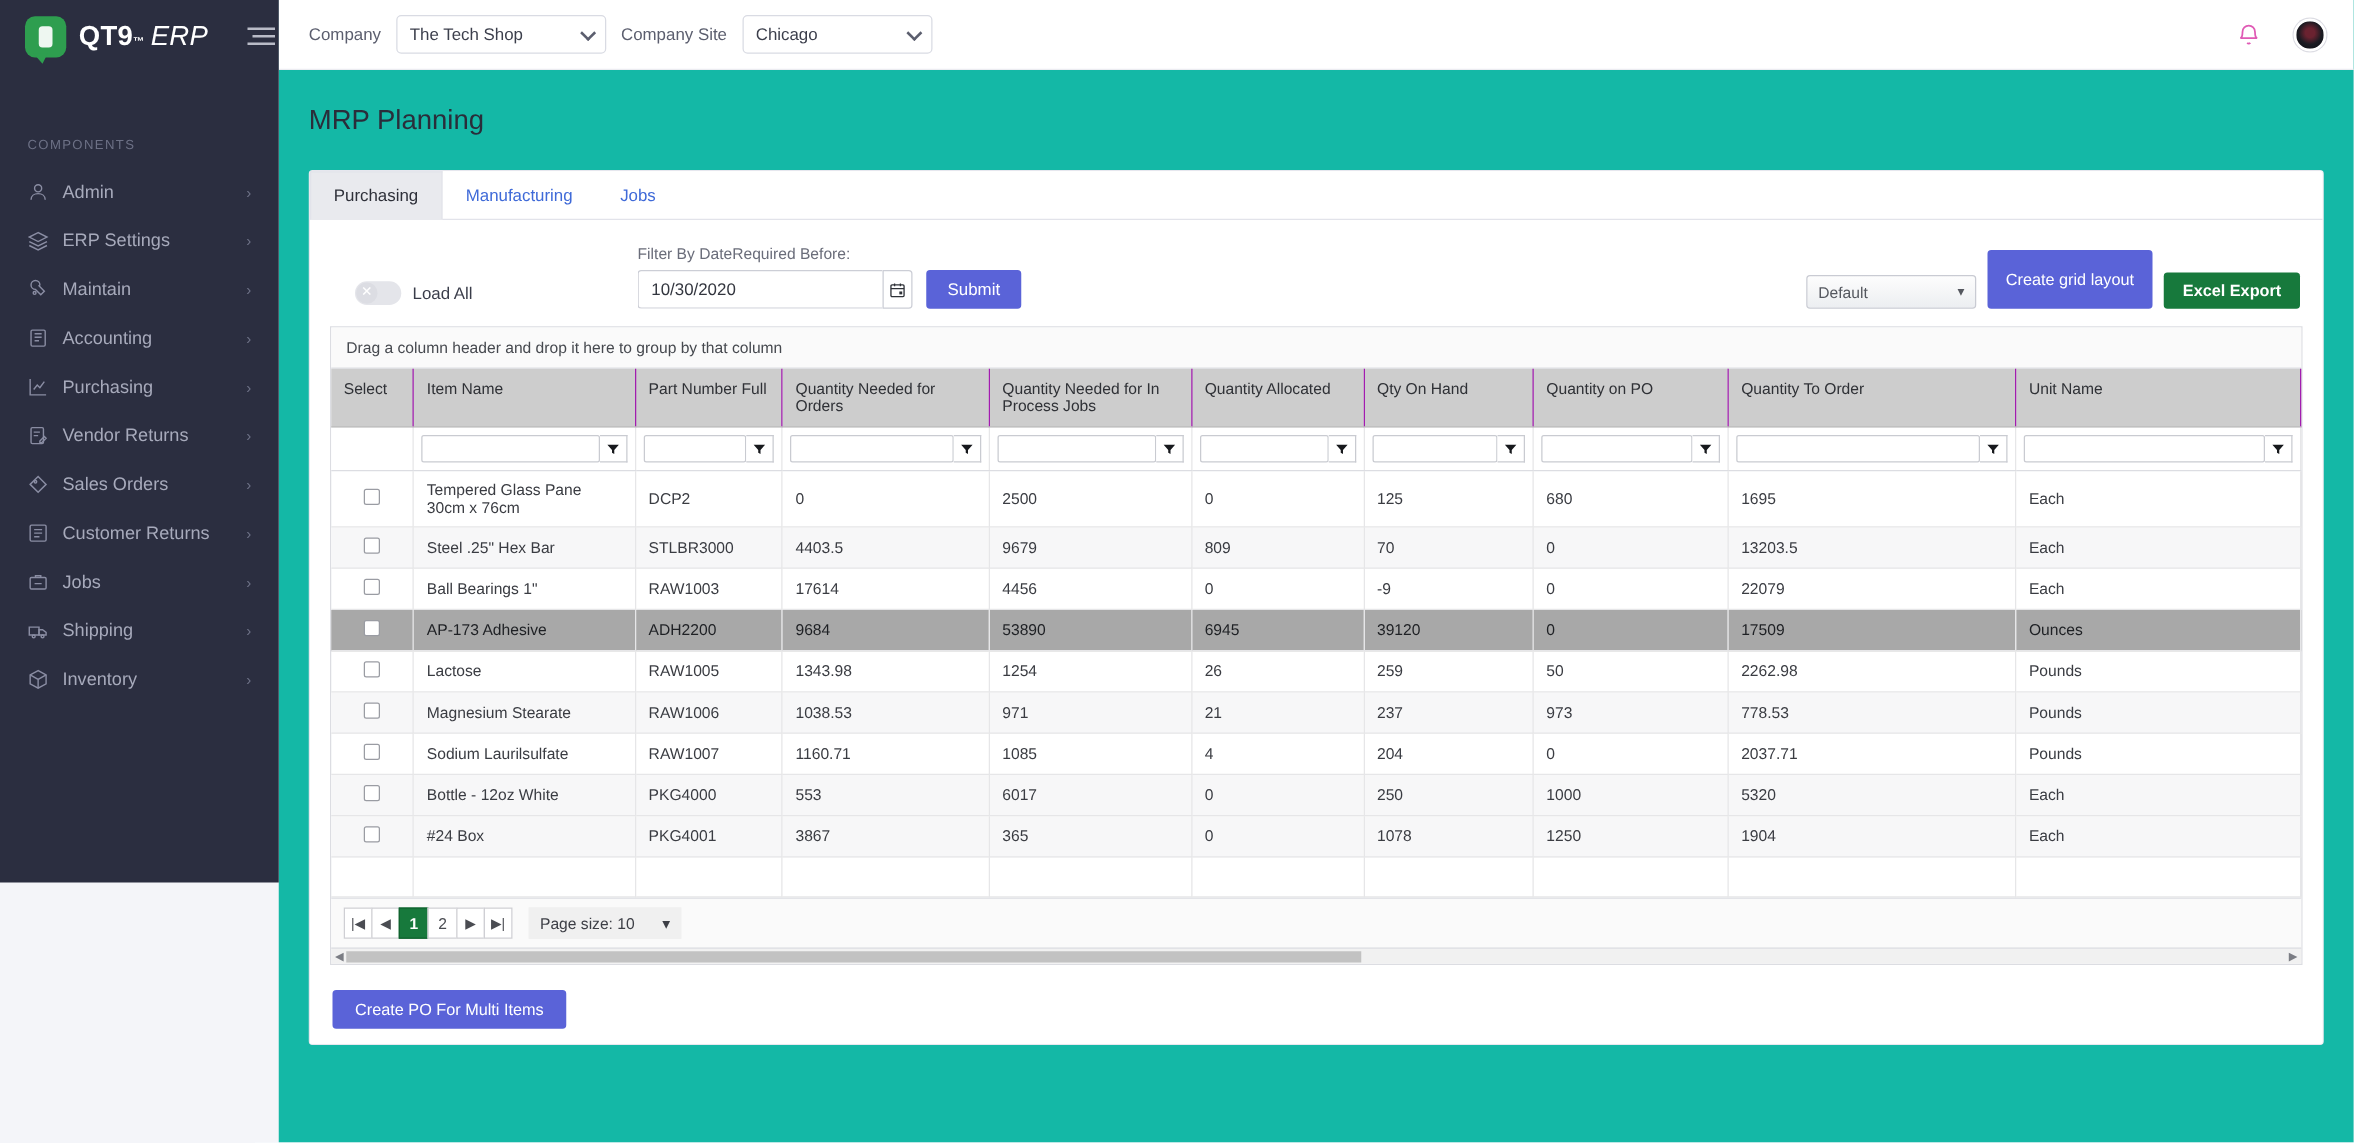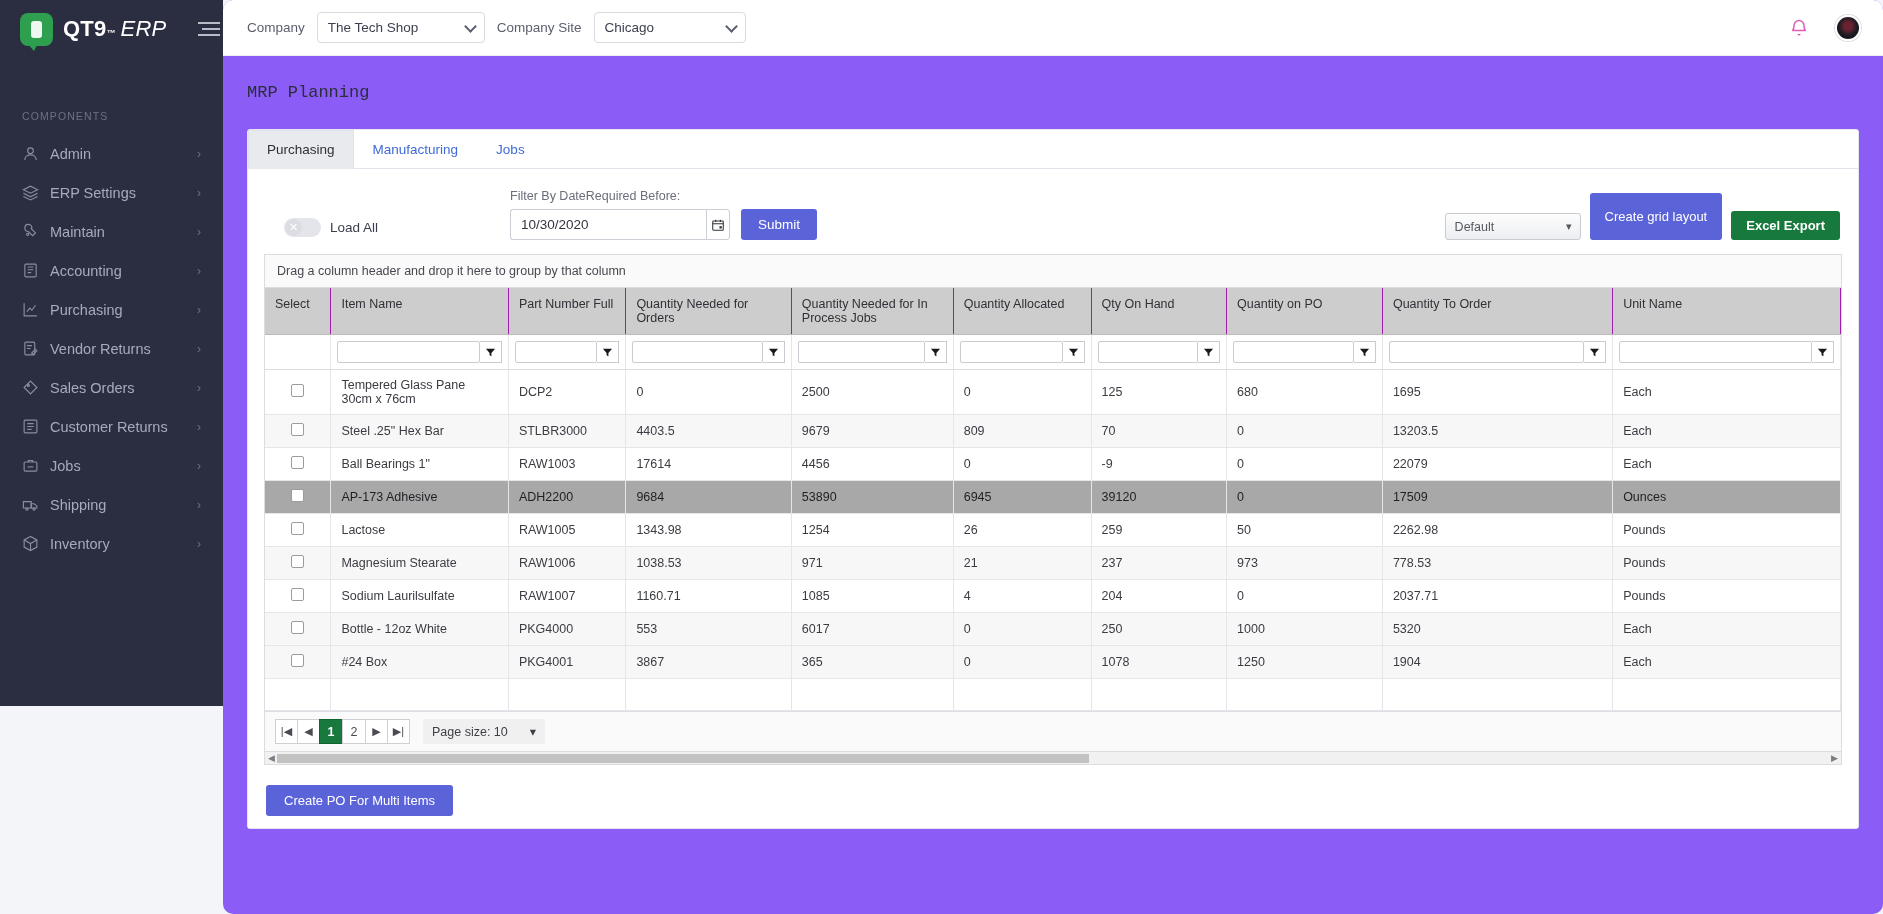--- a/index.html
+++ b/index.html
@@ -54,21 +54,21 @@
     display:flex; align-items:center; height:39px;
     padding-left:22px; font-size:14.5px; color:#a7aabb;
     cursor:pointer; position:relative;
   }
   .nav-ico { width:28px; flex:0 0 28px; display:flex; align-items:center; color:#8a8da3;}
   .nav-ico svg { width:17px; height:17px; display:block; }
   .nav-label { flex:1; }
   .nav-chev { color:#6d7186; font-size:12px; padding-right:22px; }
 
   
-  .main { flex:1; display:flex; flex-direction:column; height:914px; background:#8b5cf6; overflow:hidden;border-radius:10px;}
+  .main { flex:1; display:flex; flex-direction:column; height:914px; background:#14b8a6; overflow:hidden;}
   .topbar {
     height:56px; background:#fff; display:flex; align-items:center;
     padding: 0 22px 0 24px; gap:12px; border-bottom:1px solid #ececf1;
     flex: 0 0 56px;
   }
   .tb-label { font-size:13.5px; color:#5b5e6e; }
   .sel {
     height:31px; border:1px solid #d9dbe3; border-radius:4px;
     background:#fff; font-size:13.5px; color:#3c3f4c;
     padding:0 26px 0 10px; font-family:"Liberation Sans", sans-serif;
@@ -84,21 +84,21 @@
   .sel-site { width:152px; }
   .tb-right { margin-left:auto; display:flex; align-items:center; gap:26px; }
   .bell { width:20px; height:22px; cursor:pointer; }
   .avatar {
     width:26px; height:26px; border-radius:50%;
     background: radial-gradient(circle at 50% 42%, #6a2230 0 22%, #1b1b22 55%, #0d0d12 100%);
     border:2px solid #fff; box-shadow:0 0 0 1px #dcdce3; cursor:pointer;
   }
 
   .content { flex:1; overflow:hidden; padding: 22px 24px 0 24px; position:relative;}
-  .page-title { font-size:17px; color:#2a2d3a; font-weight:500; margin: 5px 0 27px 0; font-family: Liberation Mono, monospace; }
+  .page-title { font-size:22px; color:#2a2d3a; font-weight:500; margin: 5px 0 27px 0; }
 
   .card { background:#fff; border:1px solid #e6e7ee; border-radius:3px; }
 
   
   .tabs { display:flex; border-bottom:1px solid #e2e3ea; background:#fff; }
   .tab {
     padding: 11px 18px; font-size:13.5px; color:#3f6ad8; cursor:pointer;
     border:1px solid transparent; margin-bottom:-1px;
   }
   .tab.active {

